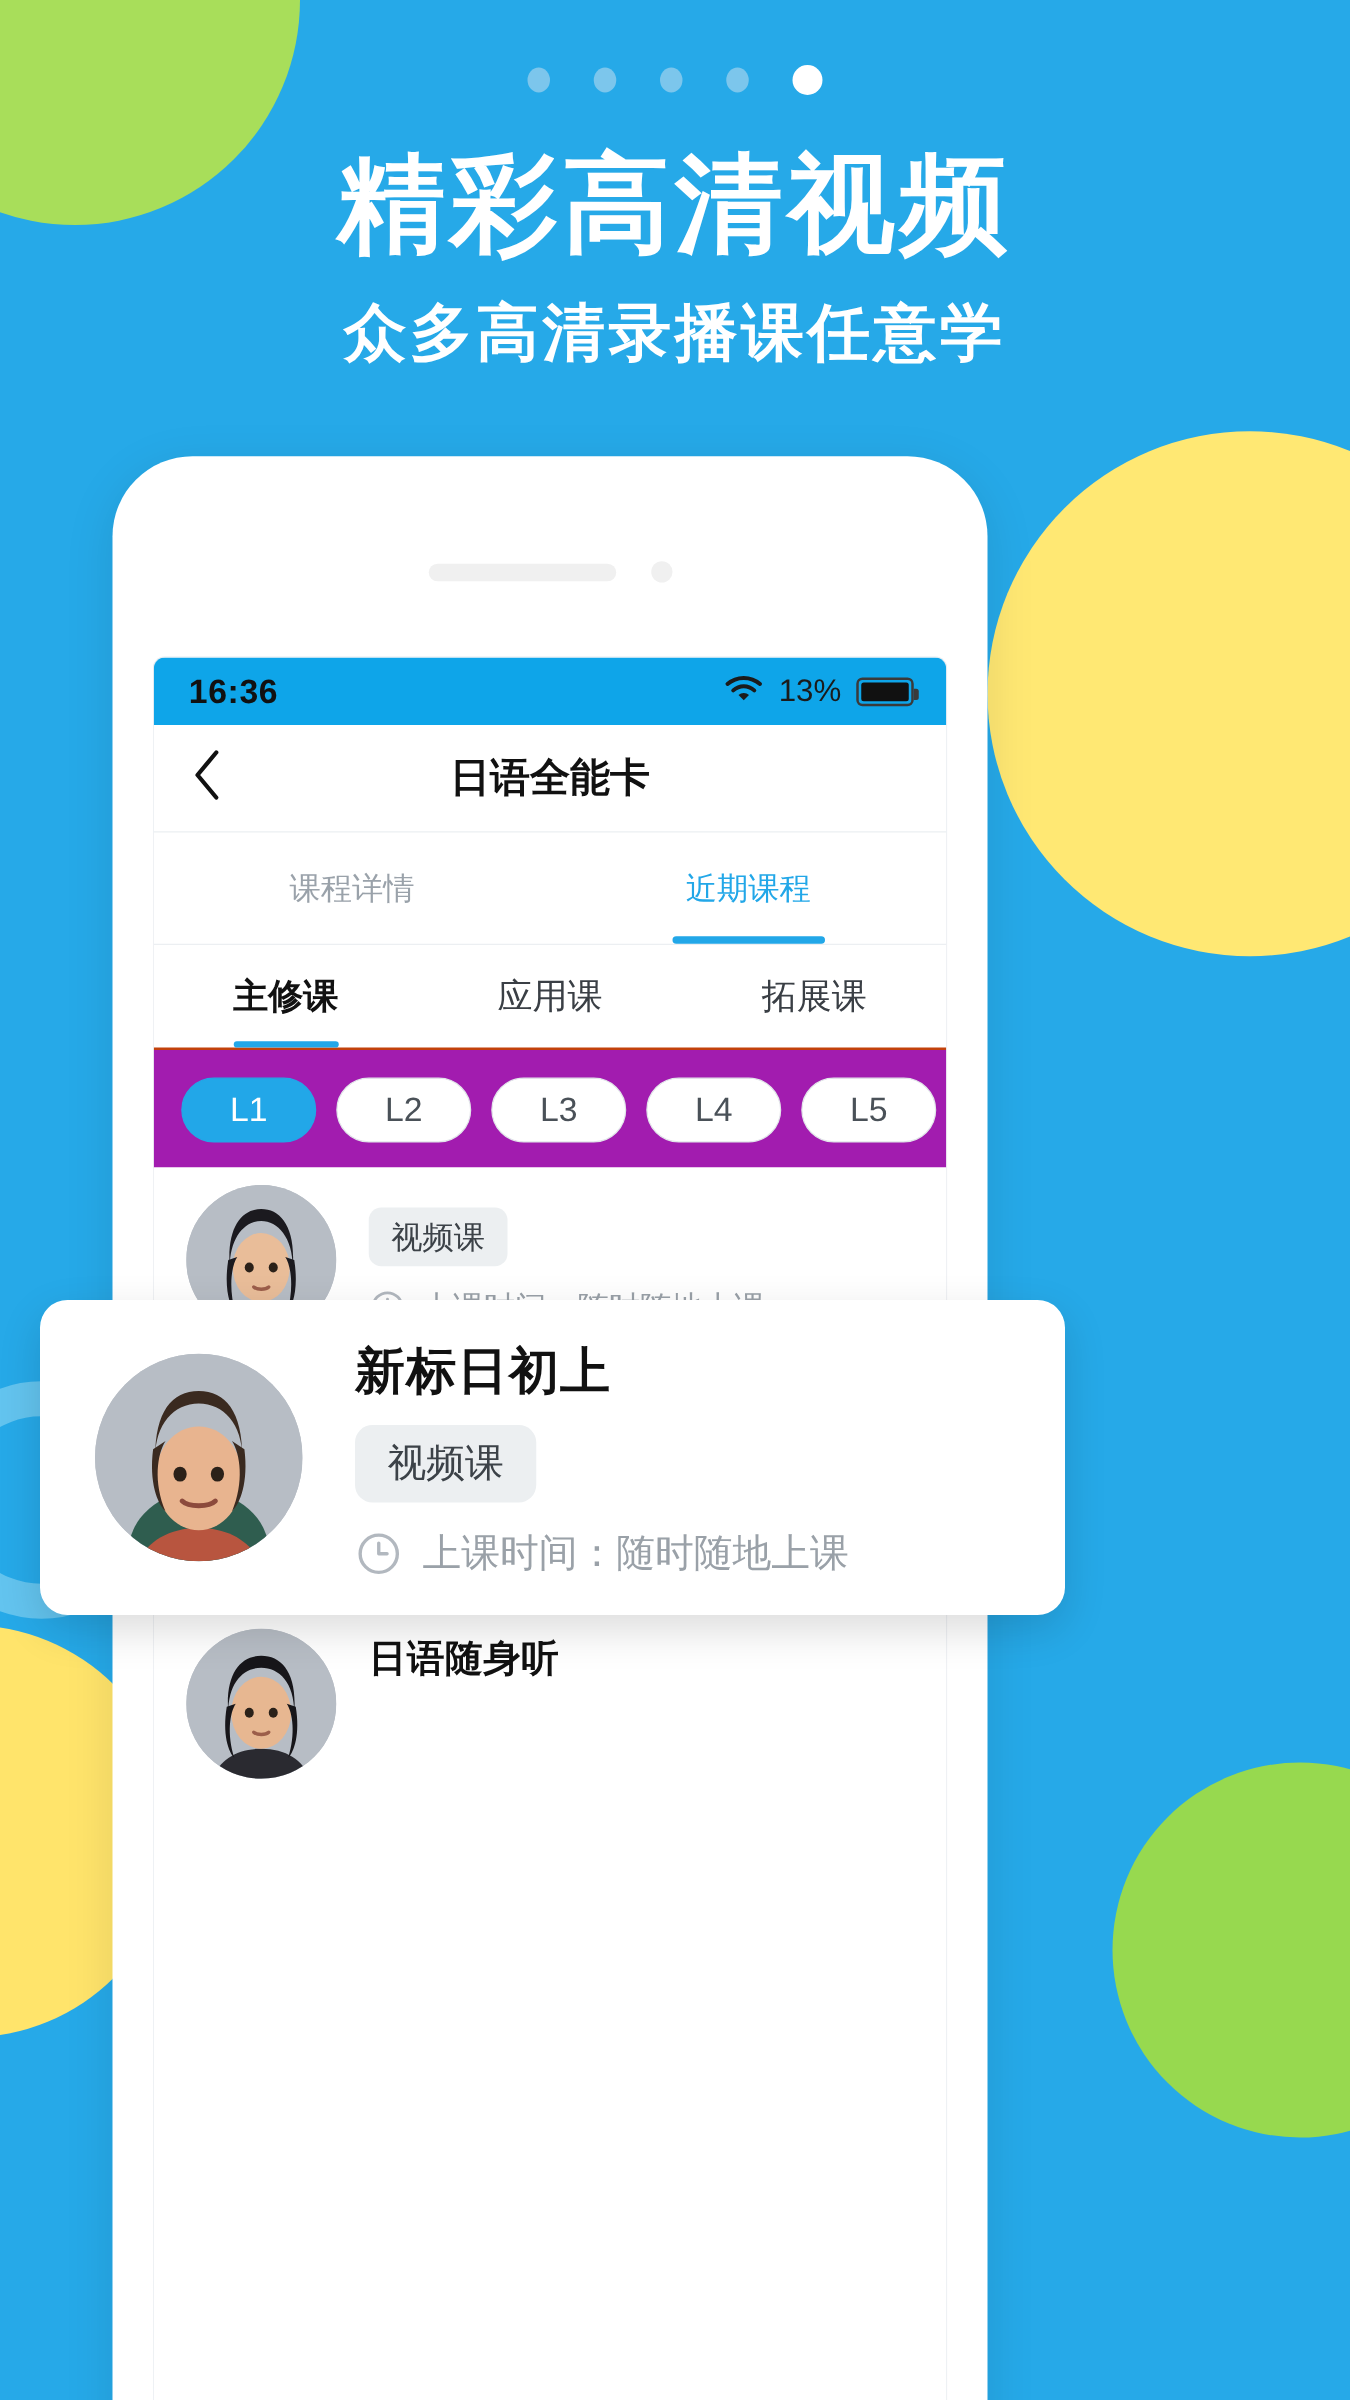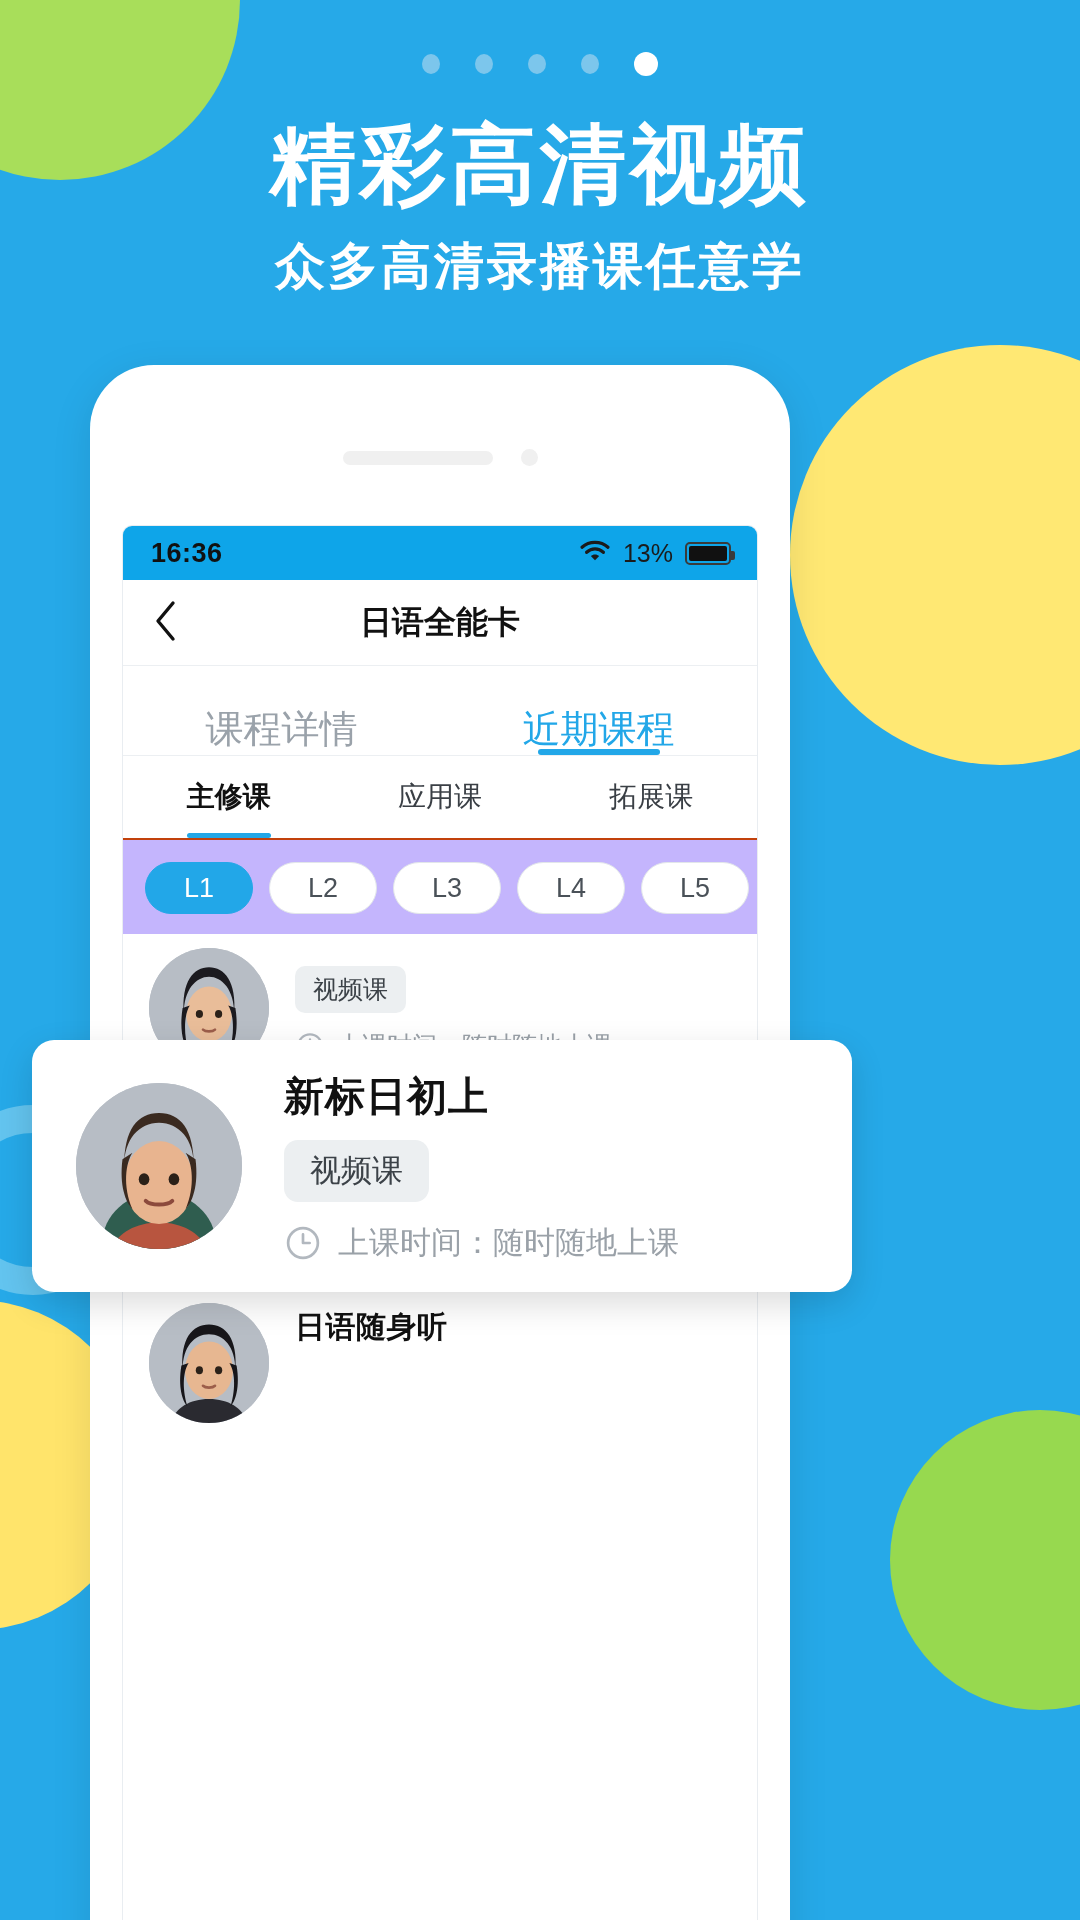--- a/index.html
+++ b/index.html
@@ -124,22 +124,22 @@
     font-size: 32px; font-weight: 700; color: #111;
     font-family: Liberation Sans, sans-serif;
   }
 
   
   .tabs {
     display: flex; height: 90px; border-bottom: 1px solid #eceff2;
     background: #fff;
   }
   .tab {
-    flex: 1; display: flex; align-items: flex-end; justify-content: center;
-    font-size: 38px; color: #9aa2aa; position: relative;
+    flex: 1; display: flex; align-items: center; justify-content: center;
+    font-size: 25px; color: #9aa2aa; position: relative;
     font-family: Liberation Mono, monospace;
   }
   .tab.active { color: #22a7e8; }
   .tab.active::after {
     content: ""; position: absolute; bottom: 0; left: 50%;
     transform: translateX(-50%);
     width: 122px; height: 6px; background: #22a7e8; border-radius: 3px;
   }
 
   
@@ -154,21 +154,21 @@
   .subtab.active { color: #111; font-weight: 700; }
   .subtab.active::after {
     content: ""; position: absolute; bottom: 0; left: 50%;
     transform: translateX(-50%);
     width: 84px; height: 5px; background: #22a7e8; border-radius: 3px;
   }
 
   
   .chips {
     display: flex; align-items: center; gap: 16px;
-    padding: 22px 0 20px 22px; background: #c4b5fd;
+    padding: 22px 0 20px 22px; background: #a21caf;
   }
   .chip {
     flex: 0 0 auto;
     min-width: 108px; height: 52px; padding: 0 18px;
     border: 1px solid #e2e6ea; border-radius: 26px;
     display: flex; align-items: center; justify-content: center;
     font-size: 27px; color: #4a5158; background: #fff;
   }
   .chip.active { background: #22a7e8; border-color: #22a7e8; color: #fff; }
 

